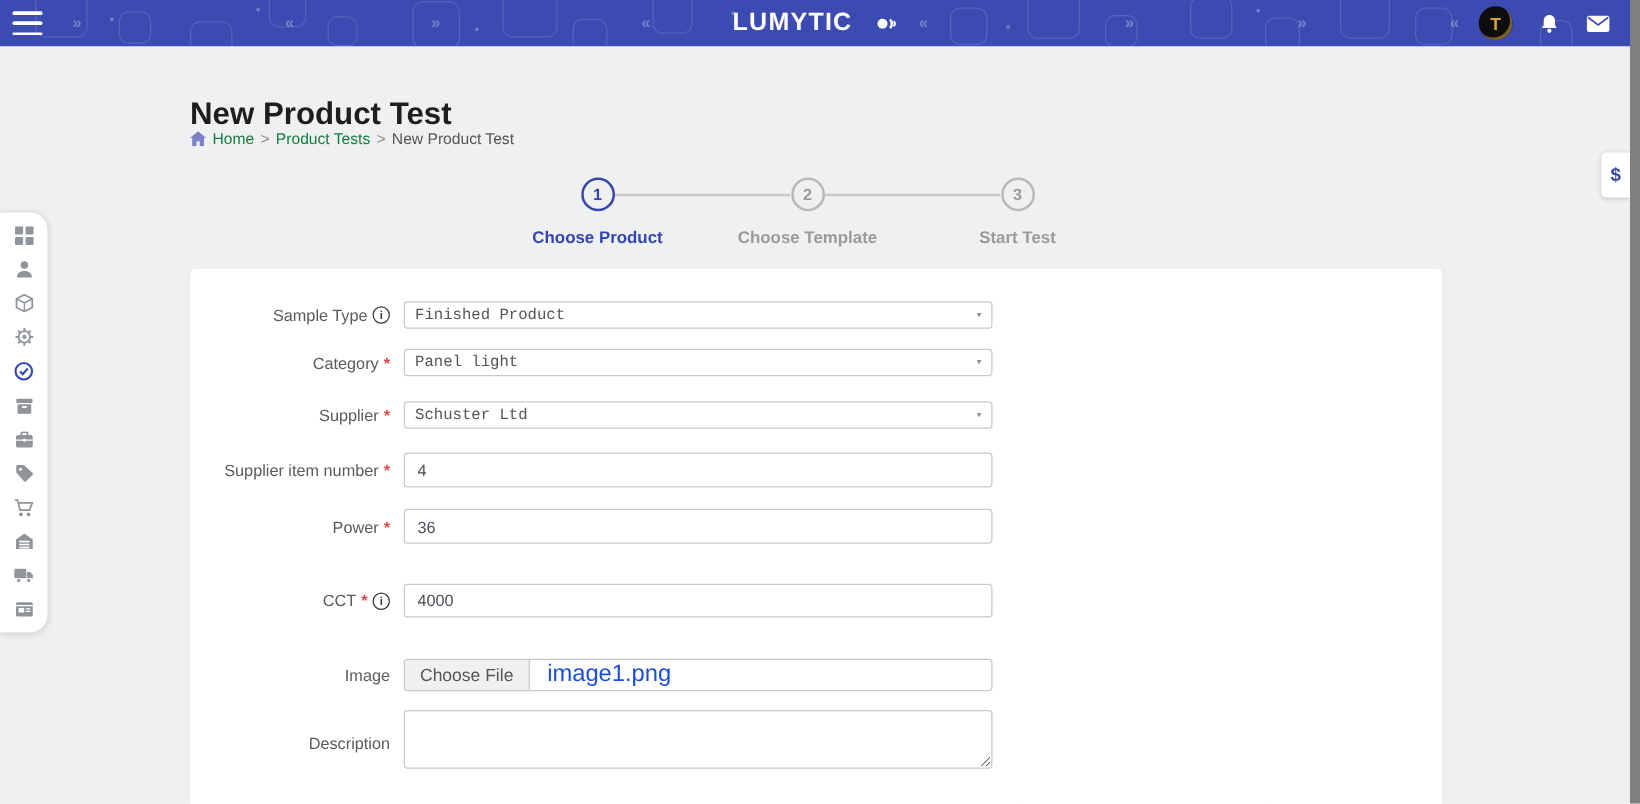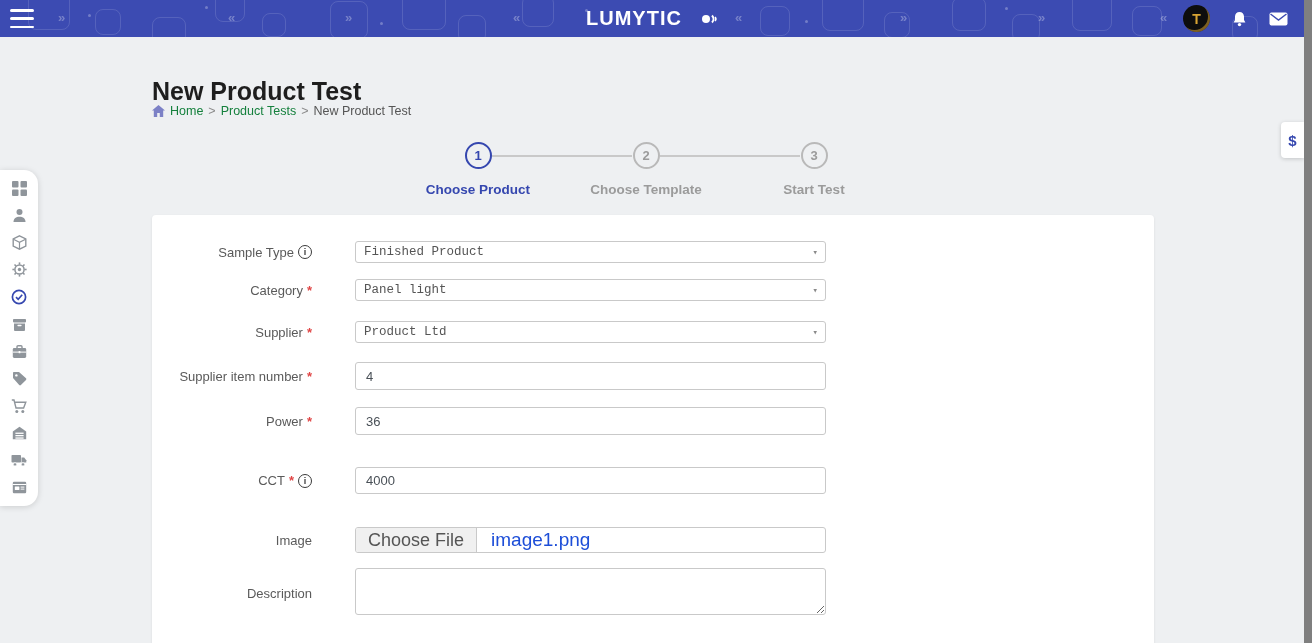--- a/index.html
+++ b/index.html
@@ -77,21 +77,21 @@
   .step-label { margin-top:13px; font-size:13.5px; font-weight:600; color:#9b9b9b; white-space:nowrap; }
   .step.active .step-circle { border-color:#3547af; color:#3547af; }
   .step.active .step-label { color:#3547af; font-weight:700; }
 
   
   .card {
     position:absolute; left:152px; top:215px; width:1002px; height:450px;
     background:#fff; border-radius:4px 4px 0 0; box-shadow:0 1px 3px rgba(0,0,0,.08);
     padding-top:26px;
   }
-  .frow { display:flex; align-items:center;gap:32px; }
+  .frow { display:flex; align-items:center; }
   .flabel {
     width:160px; margin-right:11px; text-align:right;
     font-size:13px; color:#5a5a5a;
     display:flex; align-items:center; justify-content:flex-end; gap:4px;
   }
   .req { color:#e04545; font-weight:700; }
   .req:empty { display:none; }
   .info-icon {
     width:14px; height:14px; border:1.4px solid #3a3a3a; border-radius:50%;
     color:#3a3a3a; font-size:9px; font-weight:700; font-style:normal;
@@ -108,21 +108,21 @@
     width:471px; height:28px; border:1px solid #c9c9c9; border-radius:3px;
     font-family:"Liberation Sans", sans-serif; font-size:13px; color:#495057; padding:0 10px;
     outline:none;
   }
   .filebox {
     width:471px; height:26px; border:1px solid #c9c9c9; border-radius:3px;
     display:flex; align-items:center; overflow:hidden; background:#fff; cursor:pointer;
   }
   .filebtn {
     height:100%; background:#f0f0f0; border-right:1px solid #c9c9c9;
-    font-size:18px; color:#555; display:flex; align-items:center; padding:0 12px;
+    font-size:14px; color:#555; display:flex; align-items:center; padding:0 12px;
   }
   .filename { font-size:19px; color:#1d4ed8; margin-left:14px; }
   .ta {
     width:471px; height:47px; border:1px solid #c9c9c9; border-radius:3px;
     font-family:"Liberation Sans", sans-serif; font-size:13px; color:#495057;
     padding:5px 8px; resize:both; outline:none;
   }
   .mb16{margin-bottom:16px}.mb20{margin-bottom:20px}.mb19{margin-bottom:19px}
   .mb17{margin-bottom:17px}.mb32{margin-bottom:32px}.mb33{margin-bottom:33px}.mb15{margin-bottom:15px}
 
@@ -393,21 +393,21 @@
     </div>
   </div>
 
   <div class="frow mb19">
     <div class="flabel">
       <span>Supplier</span>
       <span class="req">*</span>
     </div>
     <div class="fctrl">
       <div class="sel">
-        <span>Product Ltd</span>
+        <span>Schuster Ltd</span>
         <span class="caret">▾</span>
       </div>
     </div>
   </div>
 
   <div class="frow mb17">
     <div class="flabel">
       <span>Supplier item number</span>
       <span class="req">*</span>
     </div>

